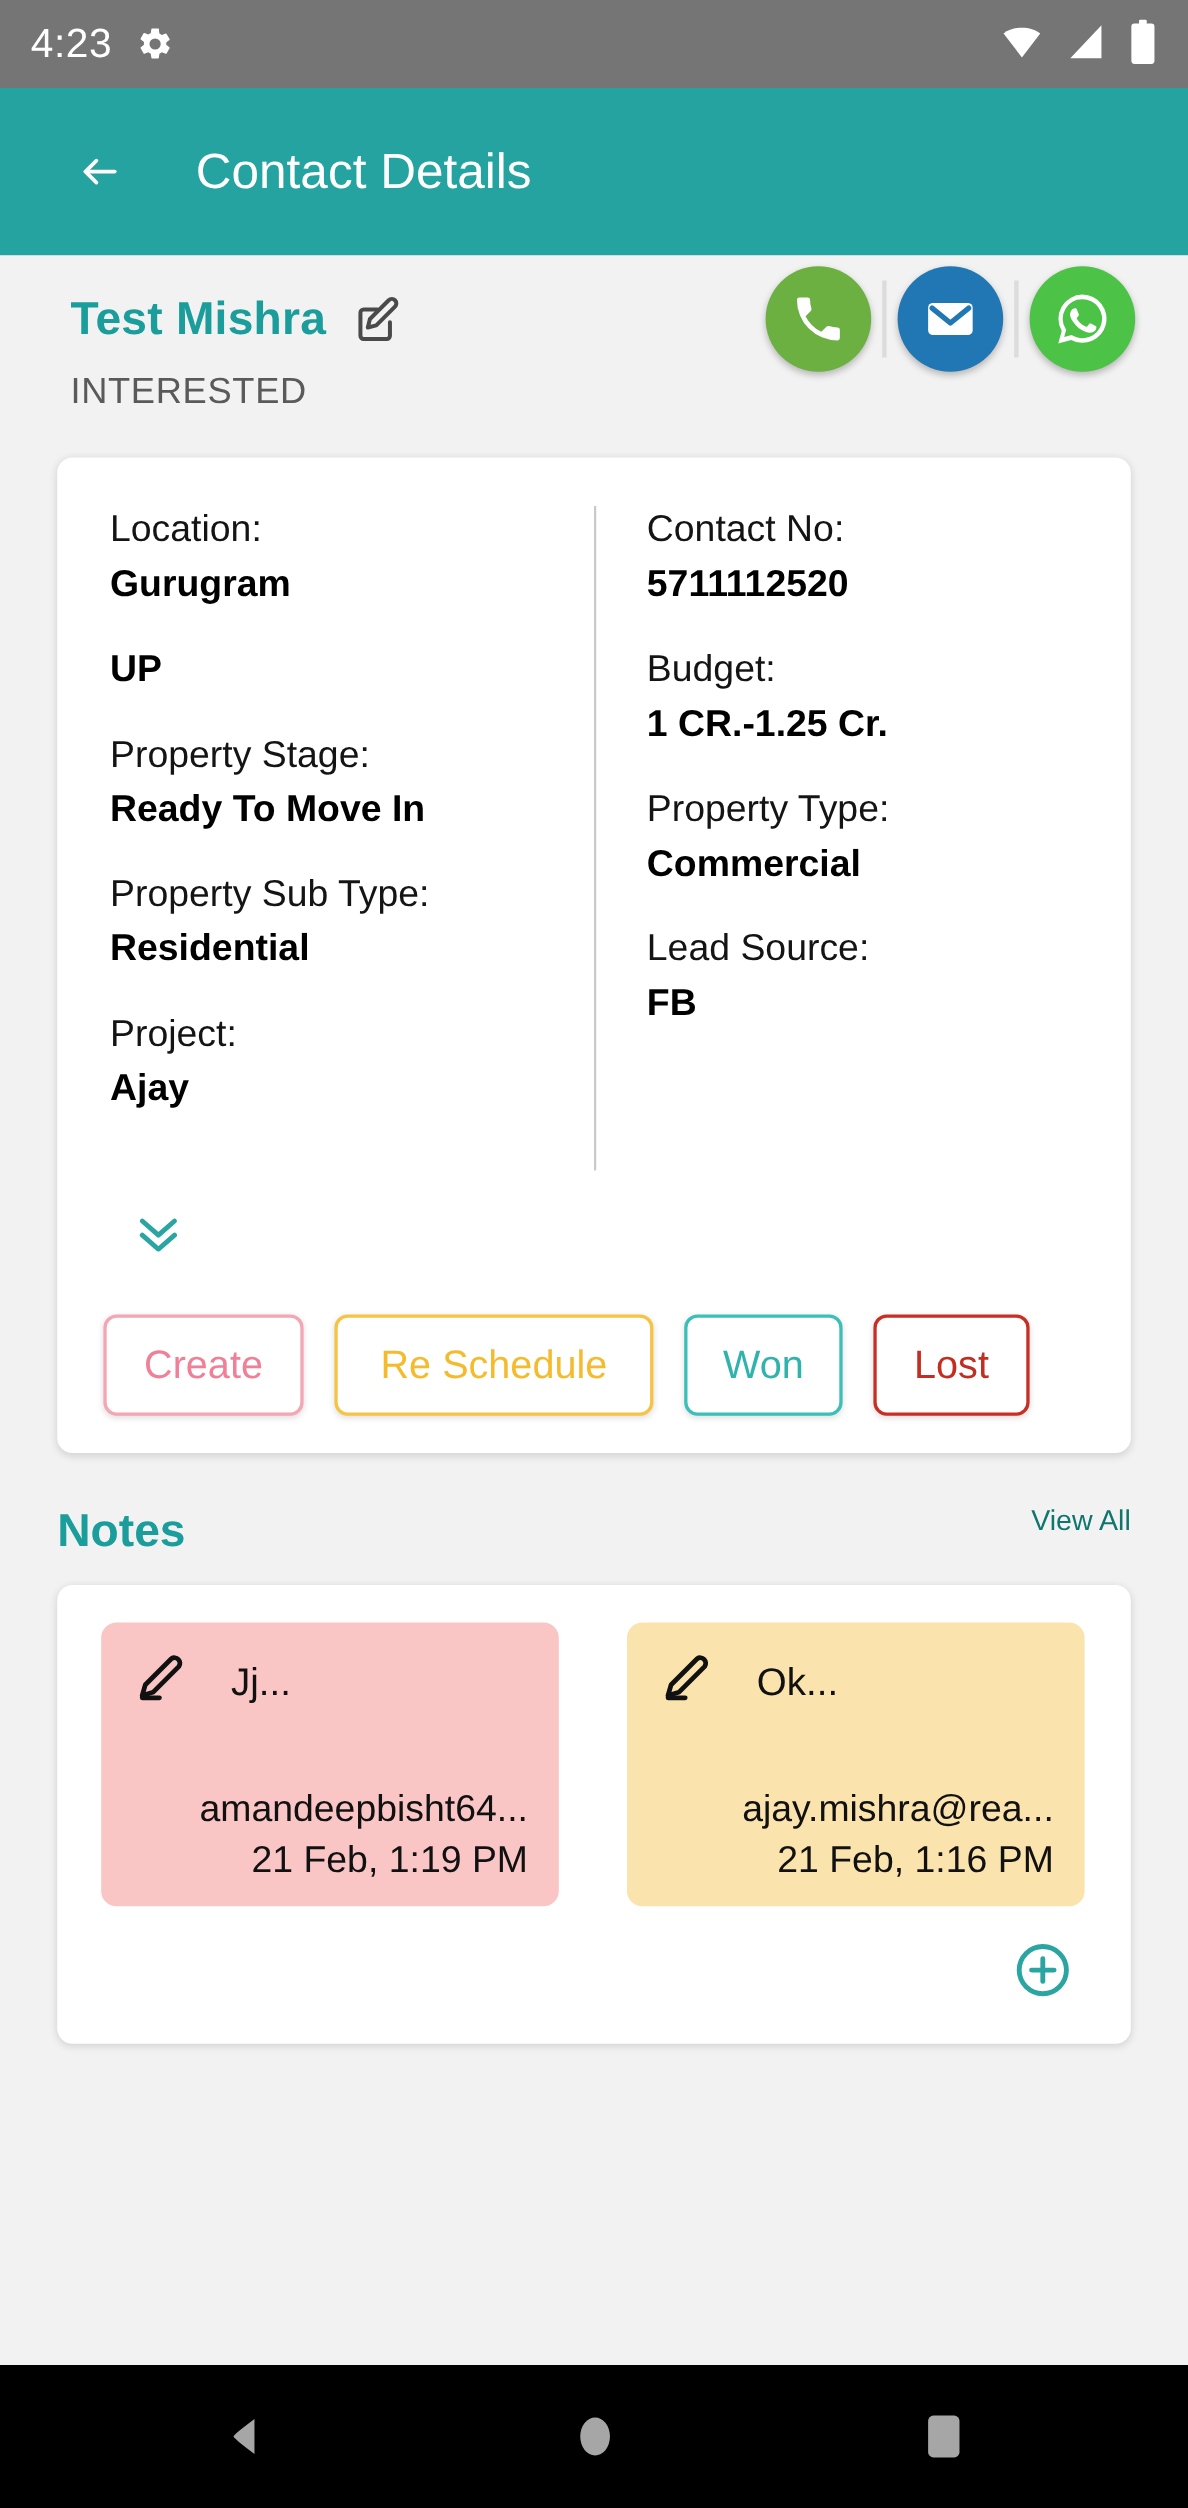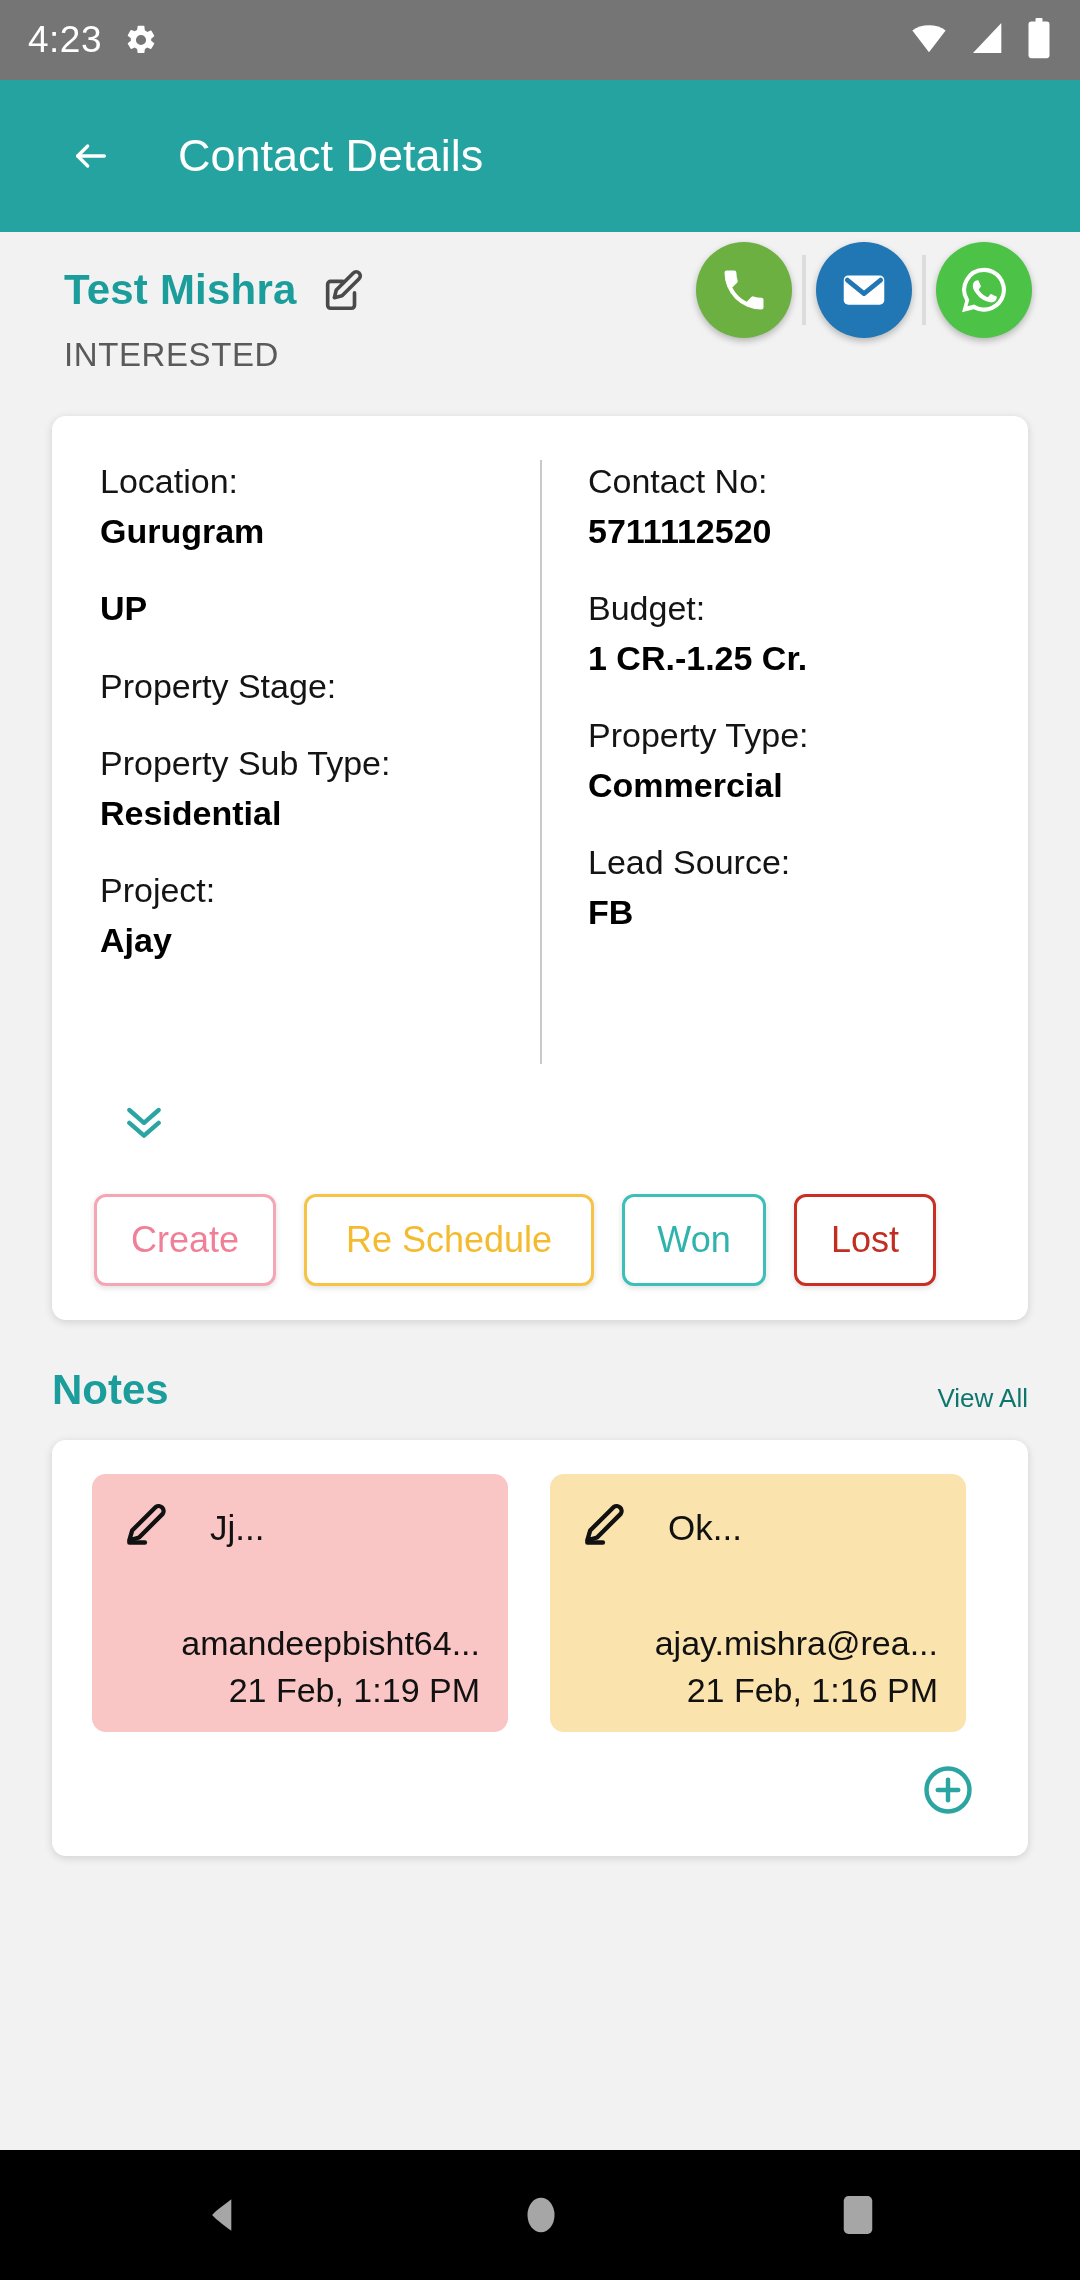--- a/index.html
+++ b/index.html
@@ -88,32 +88,32 @@
     font-size: 36px; padding: 22px 0; text-align: center;
     border: 3px solid; box-shadow: 0 2px 6px rgba(0,0,0,.13);
   }
   .b-create { border-color: #f4a6b4; color: #f08098; width: 182px; }
   .b-resch  { border-color: #f6c445; color: #f5bb2e; width: 290px; }
   .b-won    { border-color: #3cbfb8; color: #2fb3ac; width: 144px; }
   .b-lost   { border-color: #c92e25; color: #c22e22; width: 142px; }
 
   
   .notes-head {
-    display: flex; align-items: flex-end;
+    display: flex; align-items: flex-start;
     padding: 46px 52px 0 52px;
   }
   .notes-title { color: #1b9e9b; font-size: 42px; font-weight: bold; }
   .notes-viewall { margin-left: auto; color: #0f766e; font-size: 26px; }
 
   .notes-card {
     margin: 26px 52px 0 52px; background: #fff; border-radius: 14px;
     box-shadow: 0 2px 8px rgba(0,0,0,.14);
     padding: 34px 40px 34px 40px;
   }
-  .note-row { display: flex; gap: 42px; }
+  .note-row { display: flex; gap: 62px; }
   .note {
     width: 416px; border-radius: 14px; padding: 26px 28px 22px 28px;
     min-height: 258px; display: flex; flex-direction: column;
   }
   .n-pink   { background: #f9c5c5; }
   .n-yellow { background: #fae3ac; }
   .note-top { display: flex; align-items: center; gap: 38px; }
   .note-title { font-size: 35px; color: #111; }
   .note-body {
     margin-top: auto; font-size: 34px; color: #111; text-align: right;
@@ -213,20 +213,21 @@
       <div class="col">
         <div class="field">
           <div class="f-label">Location:</div>
           <div class="f-value">Gurugram</div>
         </div>
         <div class="field">
           <div class="f-value">UP</div>
         </div>
         <div class="field">
           <div class="f-label">Property Stage:</div>
+          <div class="f-value">Ready To Move In</div>
         </div>
         <div class="field">
           <div class="f-label">Property Sub Type:</div>
           <div class="f-value">Residential</div>
         </div>
         <div class="field">
           <div class="f-label">Project:</div>
           <div class="f-value">Ajay</div>
         </div>
       </div>

